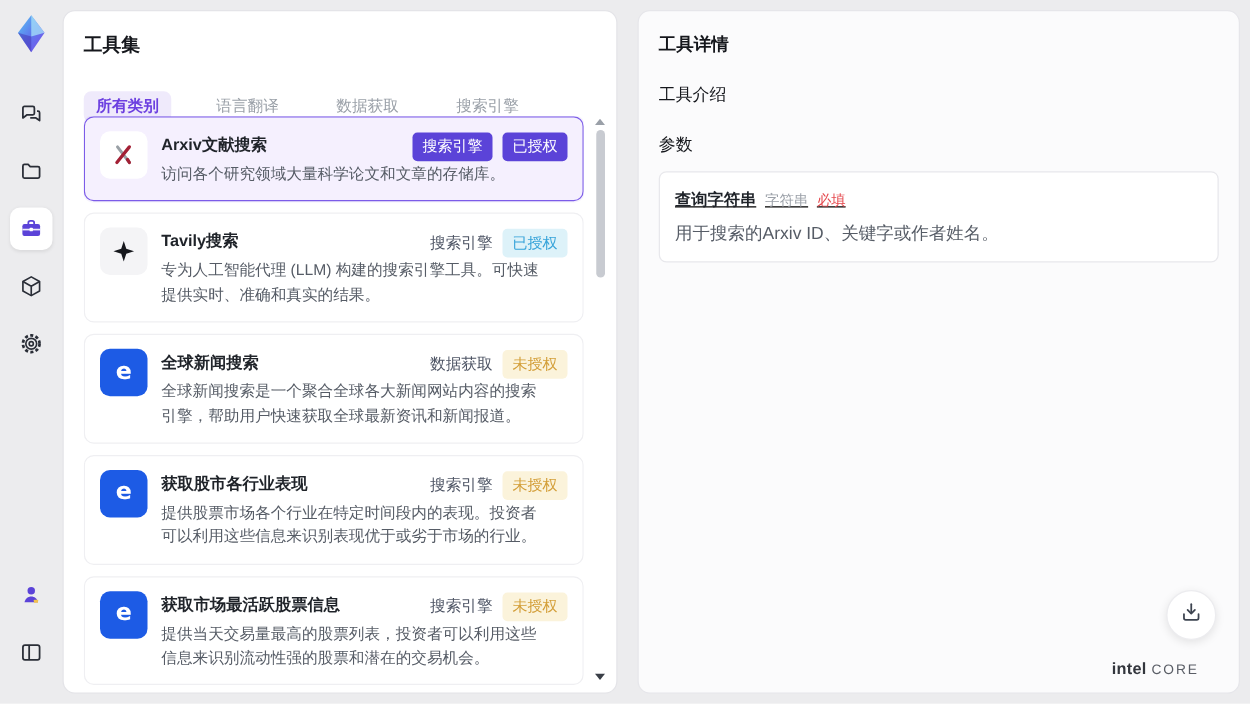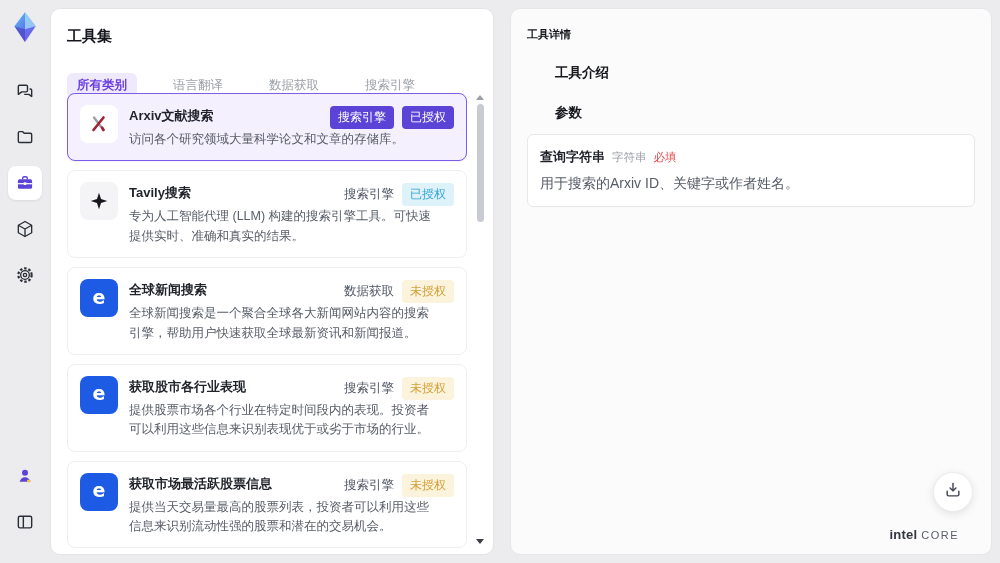--- a/index.html
+++ b/index.html
@@ -45,25 +45,25 @@
   .cat-text { font-size:12.5px; color:#4E5565; white-space:nowrap; }
 
   
   .scrollbar { position:absolute; top:86px; right:8px; bottom:10px; width:10px; }
   .sb-arrow { width:0; height:0; border-left:4px solid transparent; border-right:4px solid transparent; margin:0 auto; }
   .sb-arrow.up { border-bottom:5px solid #9AA0A8; }
   .sb-arrow.down { border-top:5px solid #3A3F47; position:absolute; bottom:0; left:1px; }
   .sb-thumb { width:7px; margin:4px auto 0; height:118px; background:#C8CBD1; border-radius:4px; }
 
   
-  .d-title { font-size:11px; font-weight:bold; color:#15171C; }
-  .d-sub { font-size:13.5px; font-weight:bold; color:#15171C; margin-top:22px;margin-left:28px; }
+  .d-title { font-size:14px; font-weight:bold; color:#15171C; }
+  .d-sub { font-size:13.5px; font-weight:normal; color:#15171C; margin-top:22px; }
   .d-box { margin-top:12px; background:#FFFFFF; border:1px solid #E8E8EC; border-radius:6px; padding:13px 12px; }
   .d-intro { font-size:12.5px; color:#3A3F47; line-height:1.6; }
-  .p-head { display:flex; align-items:baseline; gap:7px; }
+  .p-head { display:flex; align-items:baseline; gap:7px;text-decoration:underline; }
   .p-name { font-size:13px; font-weight:bold; color:#1F2329; }
   .p-type { font-size:11.5px; color:#9BA0A8; }
   .p-req { font-size:11.5px; color:#E5484D; }
   .p-desc { font-size:14px; color:#565C66; margin-top:9px; }
 
   
   .fab { position:absolute; right:18px; bottom:42px; width:40px; height:40px; border-radius:50%; background:#FFFFFF; border:1px solid #ECECEF; box-shadow:0 2px 8px rgba(0,0,0,.10); display:flex; align-items:center; justify-content:center; cursor:pointer; }
   .brand { position:absolute; right:32px; bottom:12px; display:flex; align-items:baseline; gap:4px; }
   .brand .intel { font-size:13px; font-weight:bold; color:#33363D; letter-spacing:.2px; }
   .brand .core { font-size:11px; letter-spacing:1.5px; color:#5A5E66; }

